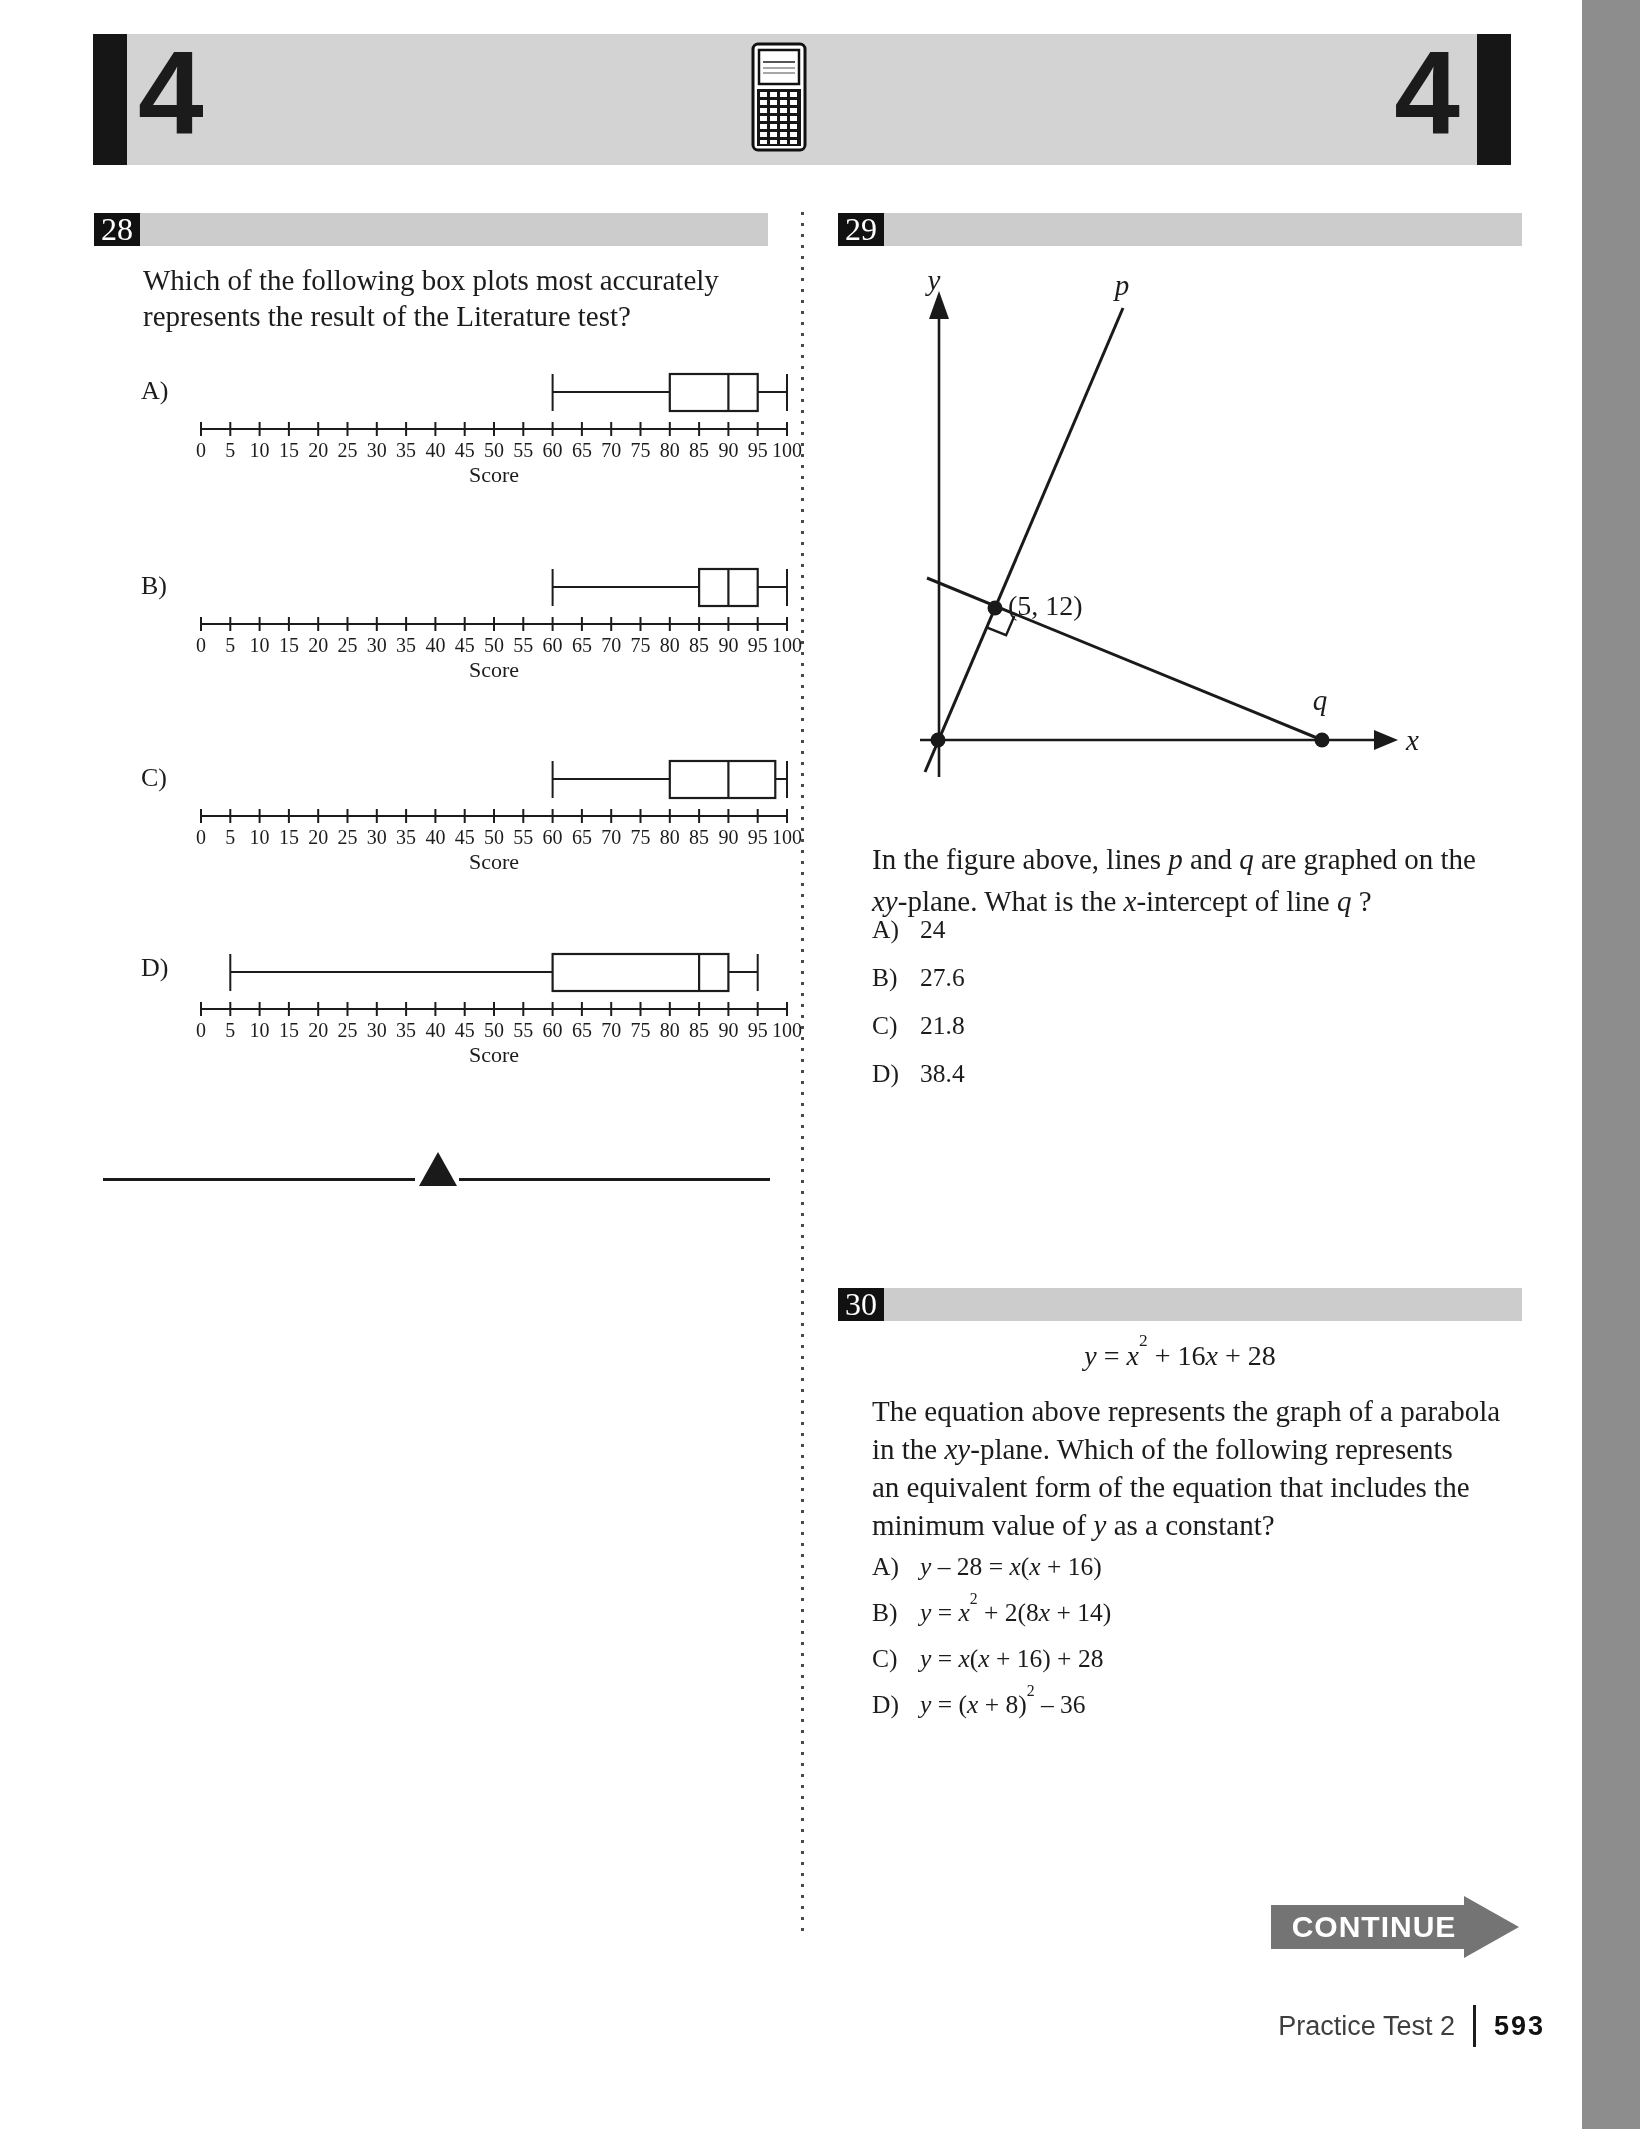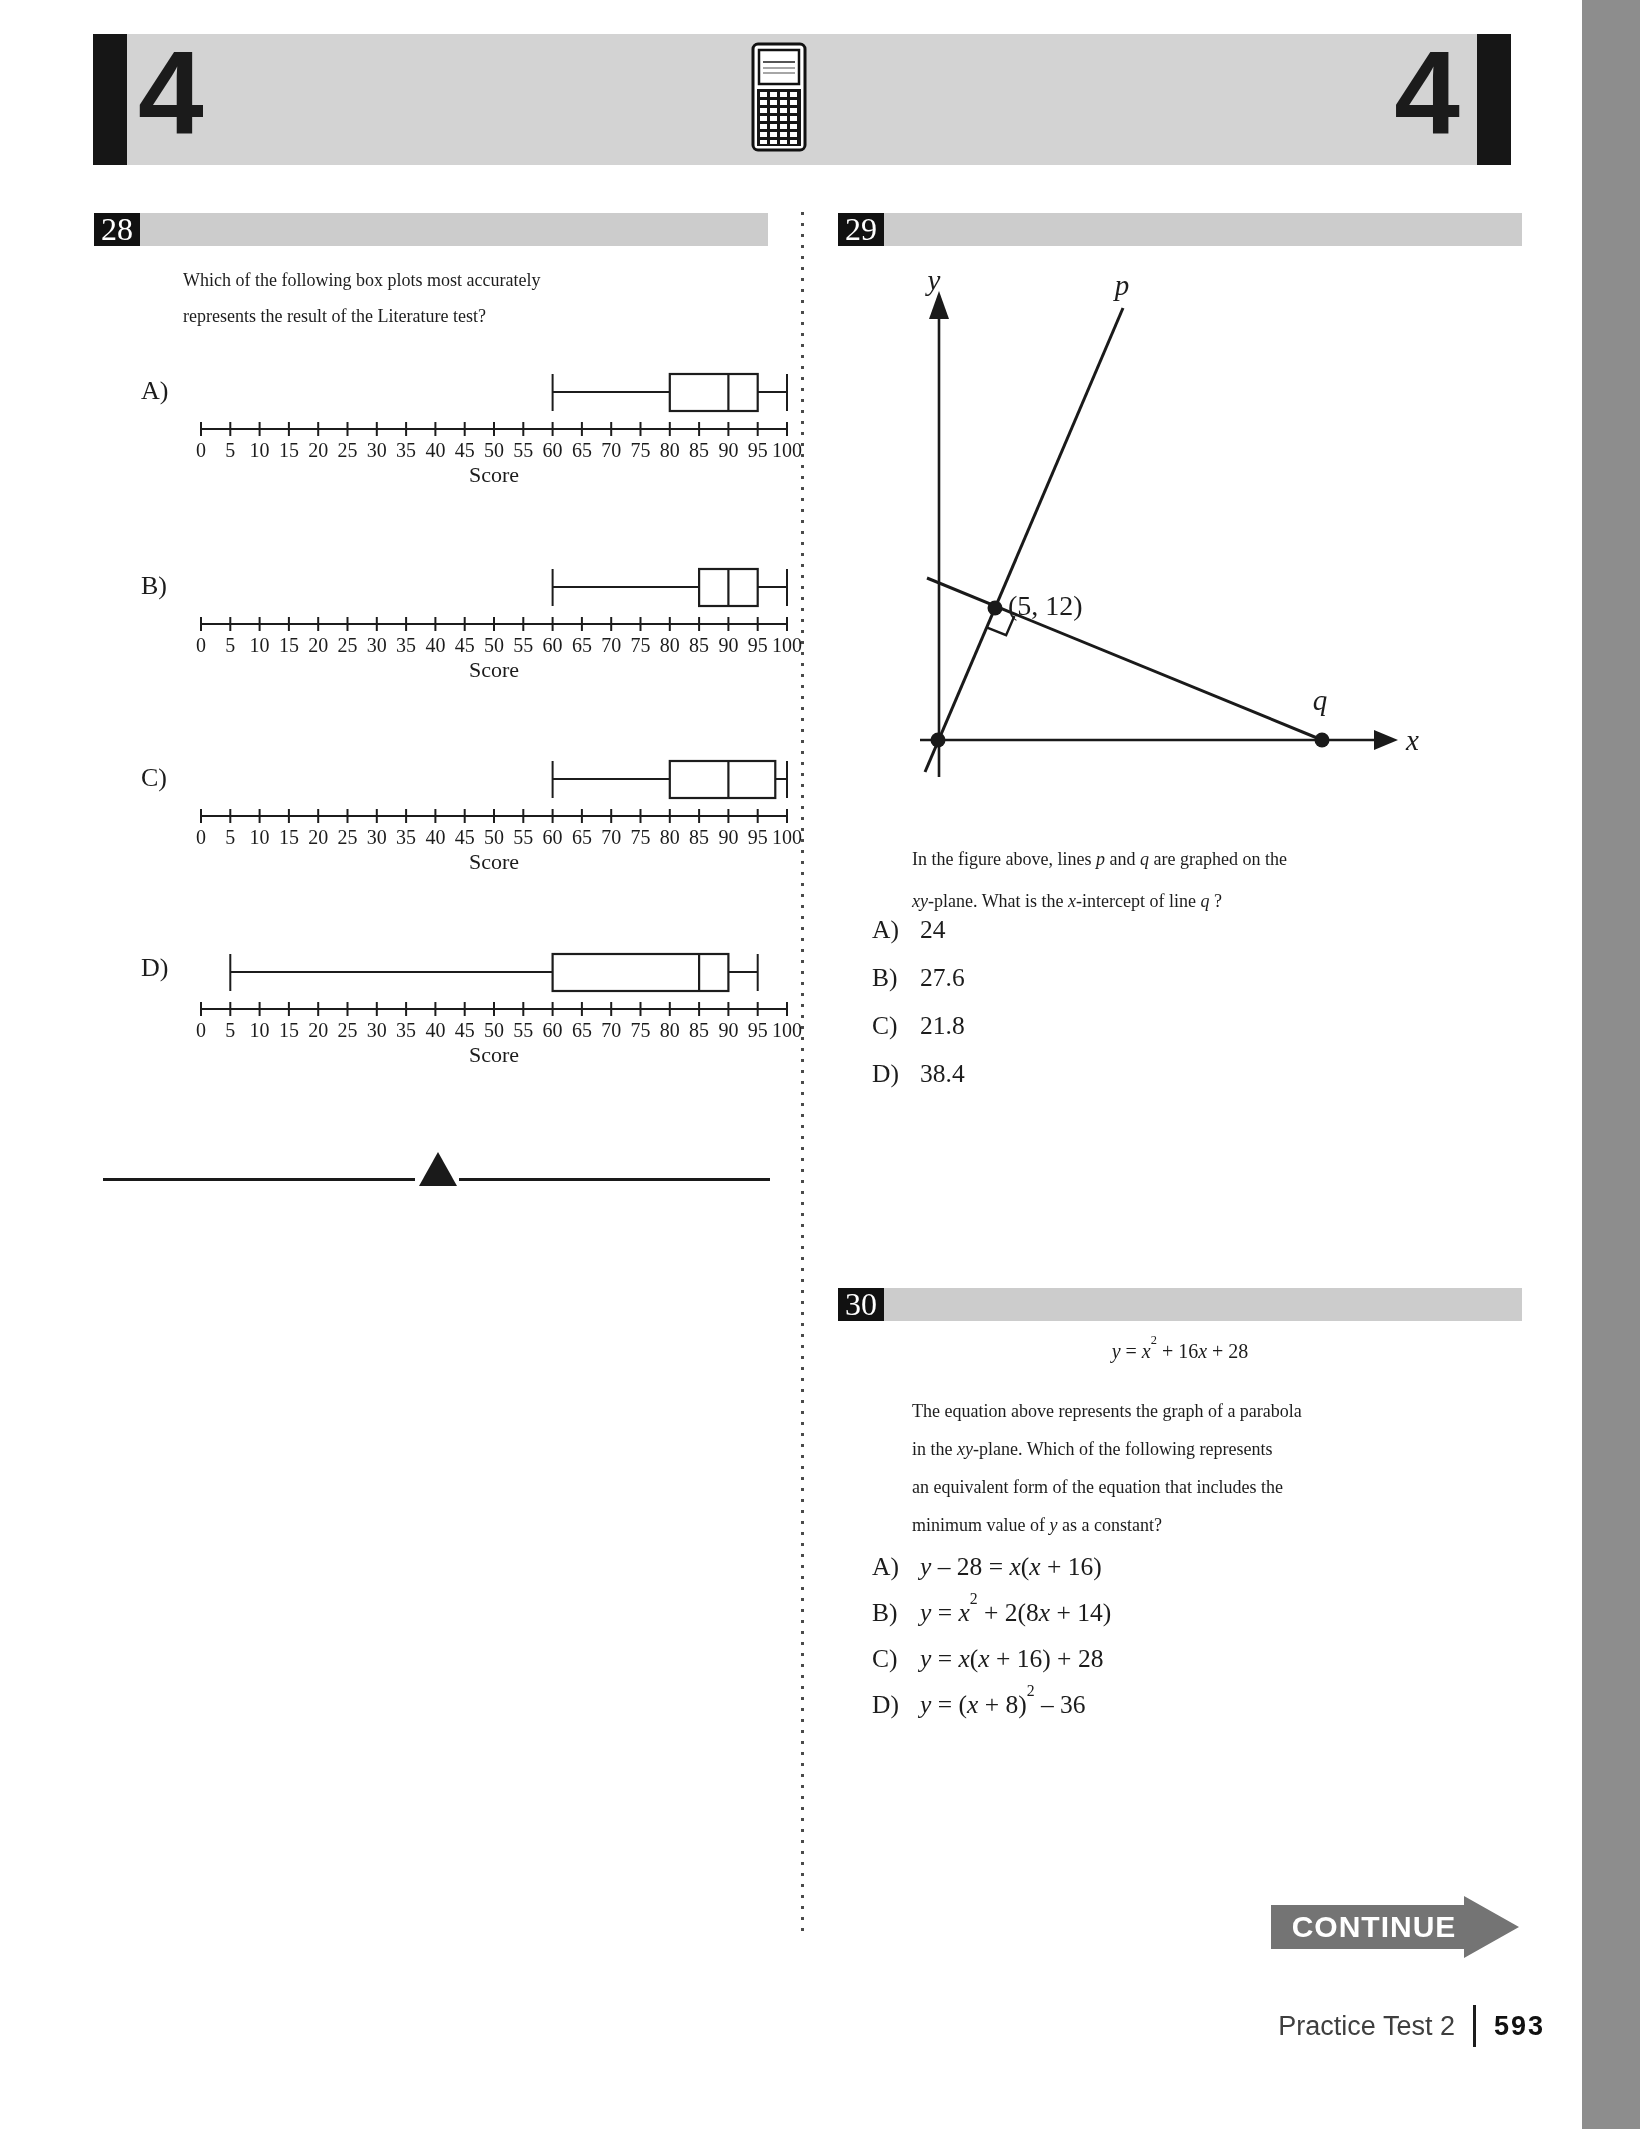--- a/index.html
+++ b/index.html
@@ -22,21 +22,21 @@
 
   
   .col-divider{left:801px;top:212px;width:3px;height:1723px;
      background:repeating-linear-gradient(to bottom,#4a4a4a 0 3px,transparent 3px 11px);}
 
   
   .qbar{height:33px;background:#cccccc;}
   .qnum{width:46px;height:33px;background:#111;color:#fff;font-size:32px;
         text-align:center;line-height:33px;}
 
-  .qtext{font-size:18px;line-height:36px;margin-left:40px;}
+  .qtext{font-size:29px;line-height:36px;}
   .choice-row{display:flex;font-size:25.5px;line-height:30px;}
   .choice-letter{width:48px;flex:0 0 48px;}
   sup.s2{font-size:0.62em;position:relative;top:-0.5em;line-height:0;}
 
   
   .opt-letter{font-size:26px;}
 
   
   .hline{height:3px;background:#1a1a1a;top:1178px;}
   .tri-up{left:419px;top:1152px;width:0;height:0;border-left:19px solid transparent;
@@ -385,21 +385,21 @@
     <span><span>21.8</span></span>
   </div>
   <div class="abs choice-row" style="left:872px;top:1059px;">
     <span class="choice-letter">D)</span>
     <span><span>38.4</span></span>
   </div>
 
   <div class="abs qbar" style="left:838px;top:1288px;width:684px;"></div>
   <div class="abs qnum" style="left:838px;top:1288px;">30</div>
 
-  <div class="abs" style="left:838px;top:1340px;width:684px;text-align:center;font-size:20px;"><span style="font-style: italic;">y</span><span> = </span><span style="font-style: italic;">x</span><sup class="s2">2</sup><span> + 16</span><span style="font-style: italic;">x</span><span> + 28</span></div>
+  <div class="abs" style="left:838px;top:1340px;width:684px;text-align:center;font-size:28px;"><span style="font-style: italic;">y</span><span> = </span><span style="font-style: italic;">x</span><sup class="s2">2</sup><span> + 16</span><span style="font-style: italic;">x</span><span> + 28</span></div>
 
   <div class="abs qtext" style="left:872px;top:1392px;width:655px;line-height:38px;">
     <div><span>The equation above represents the graph of a parabola</span></div>
     <div><span>in the </span><span style="font-style: italic;">xy</span><span>-plane. Which of the following represents</span></div>
     <div><span>an equivalent form of the equation that includes the</span></div>
     <div><span>minimum value of </span><span style="font-style: italic;">y</span><span> as a constant?</span></div>
   </div>
 
   <div class="abs choice-row" style="left:872px;top:1552px;">
     <span class="choice-letter">A)</span>

